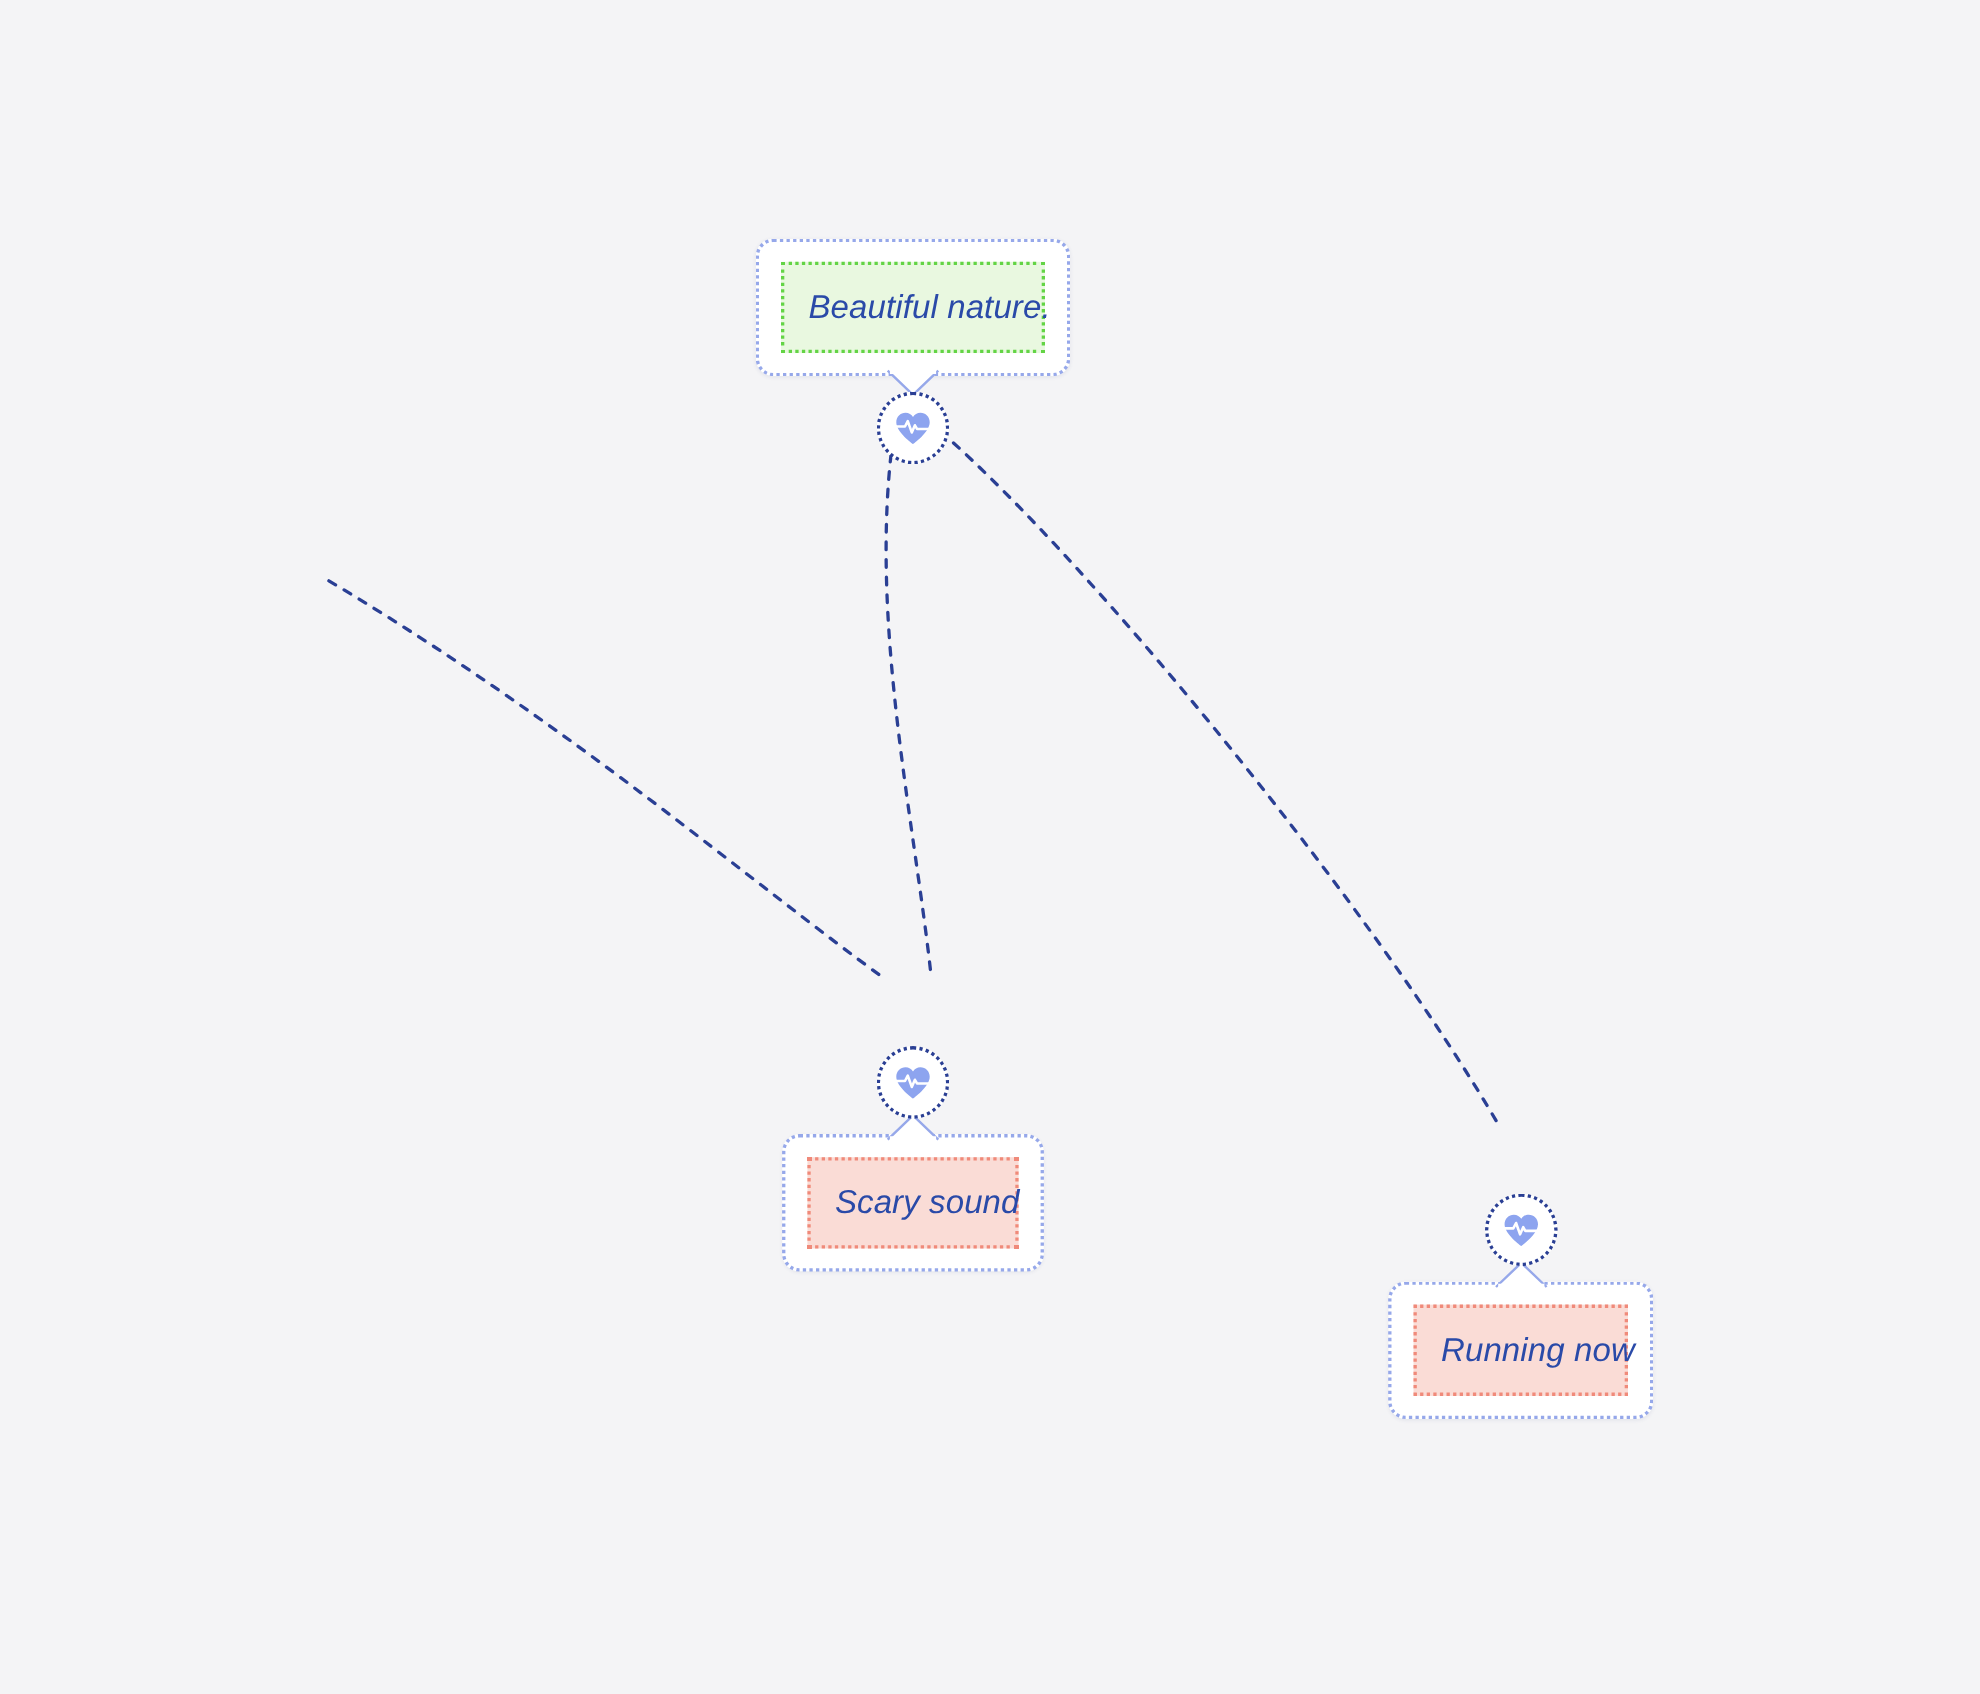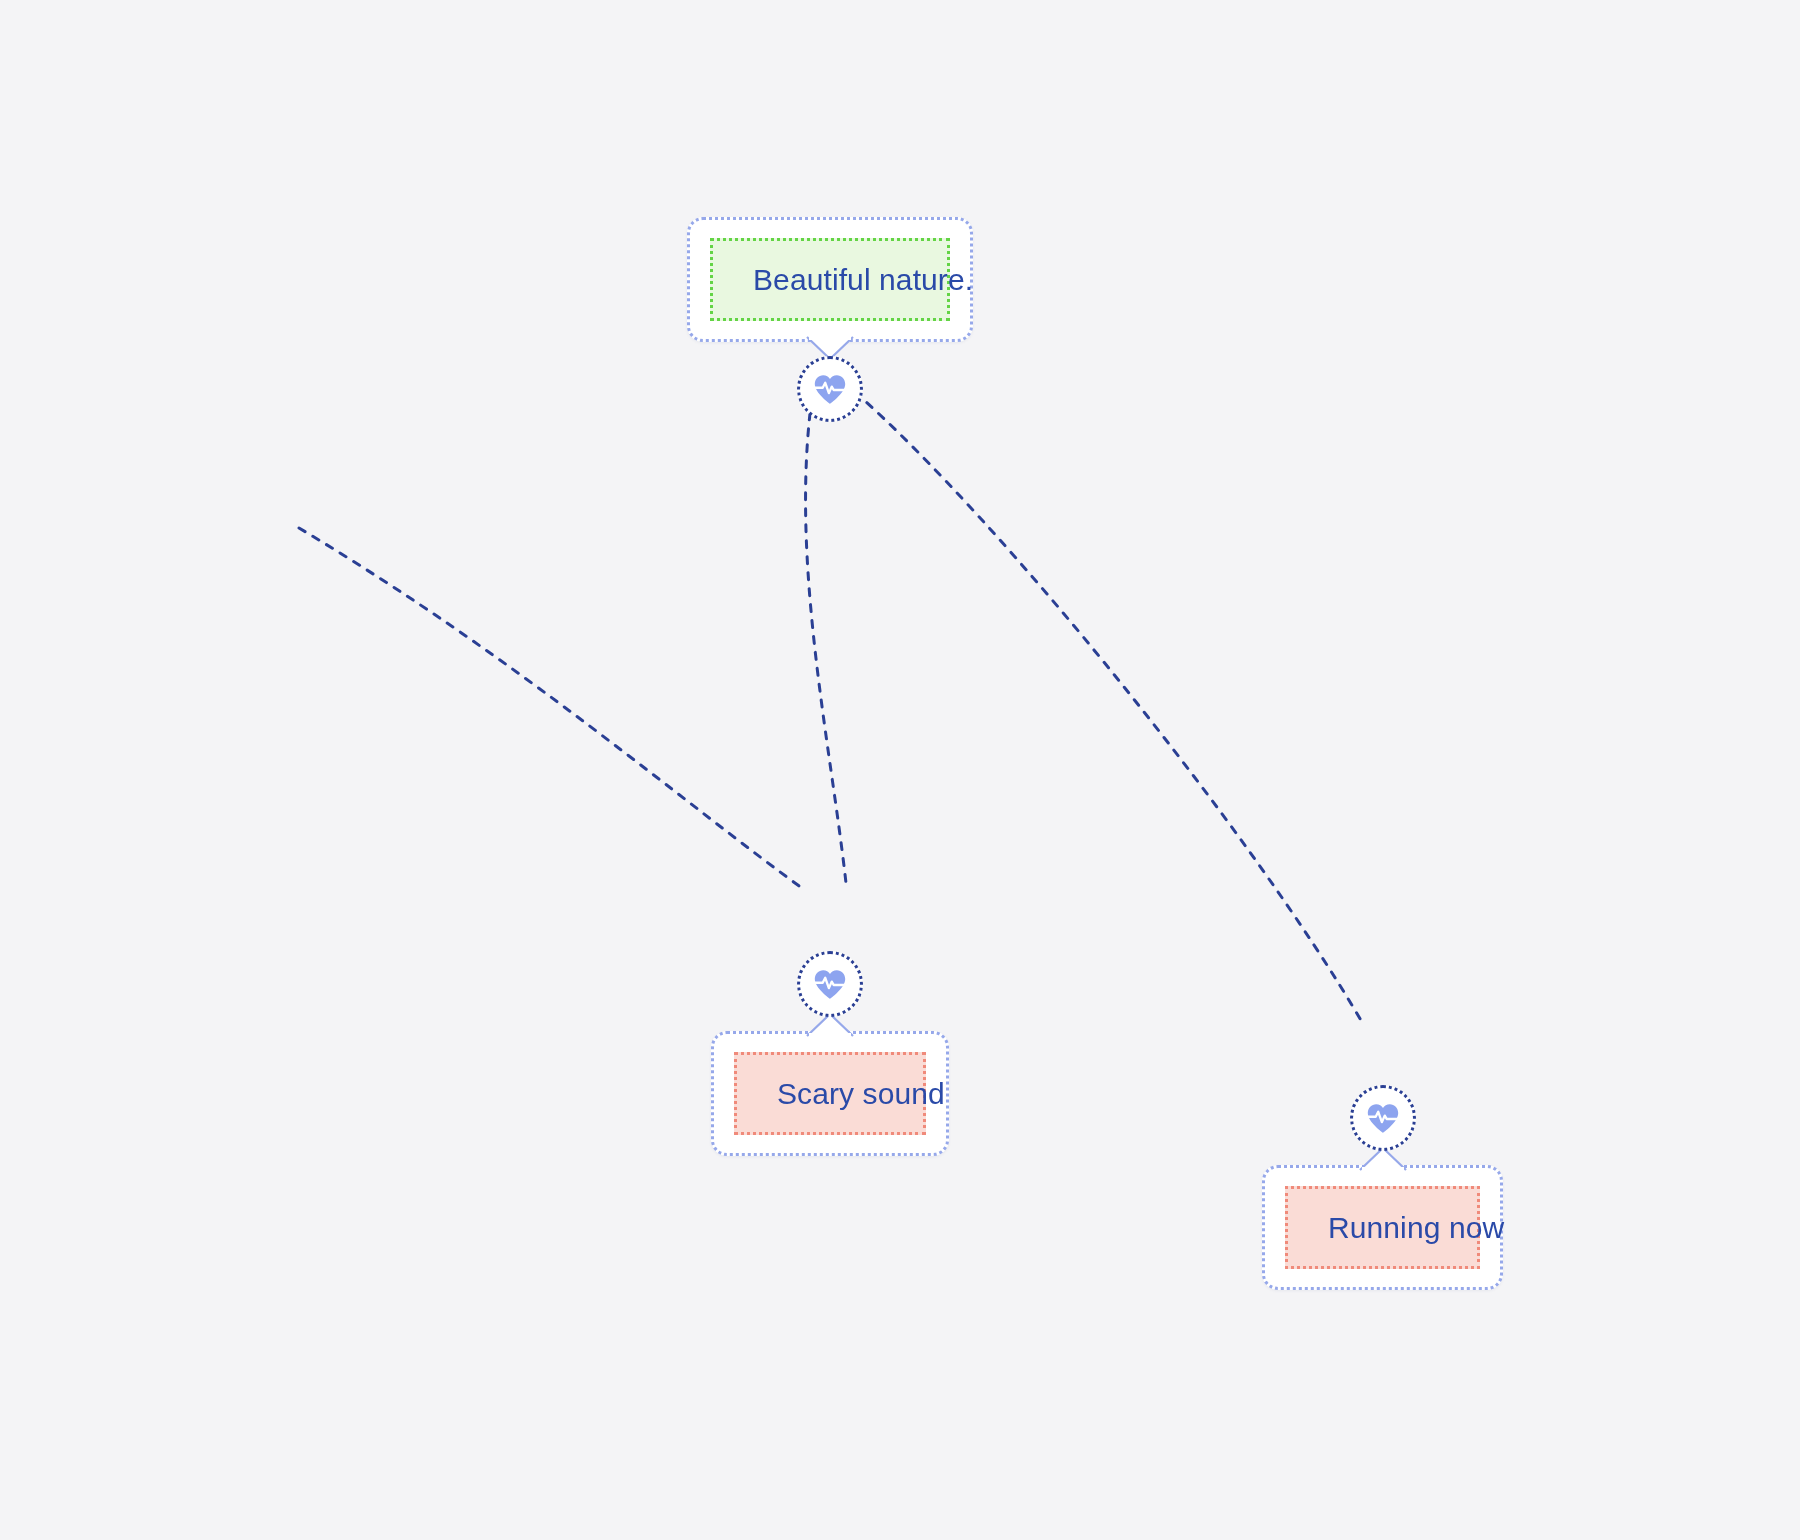--- a/index.html
+++ b/index.html
@@ -44,24 +44,25 @@
     background: #ffffff;
     border: 3px dotted #96a8ea;
     border-radius: 16px;
     padding: 18px 20px;
     box-sizing: border-box;
     box-shadow: 0 1px 3px rgba(60,70,130,0.07);
   }
   .bubble-inner {
     border: 3px dotted #63d445;
     background: #e9f8e0;
-    padding: 22px 40px;
+    padding: 22px 22px;
     box-sizing: border-box;
     text-align: center;
     white-space: nowrap;
+    font-style: italic;
   }
   .bubble.negative .bubble-inner {
     border-color: #f08a7a;
     background: #fadcd6;
   }
   .bubble-text {
     font-family: "Liberation Sans", sans-serif;
     font-size: 30px;
     line-height: 1.1;
     color: #2a4aa8;

